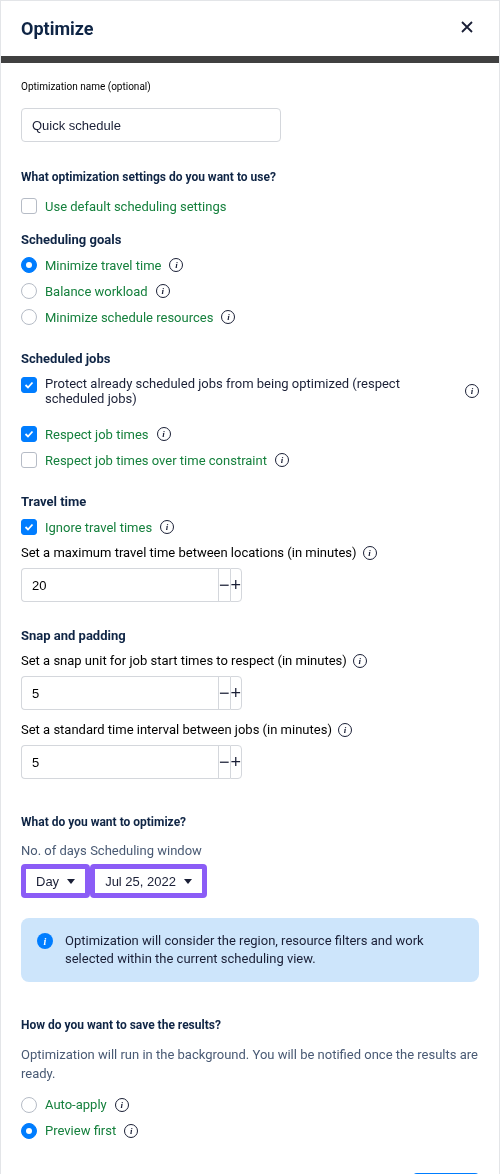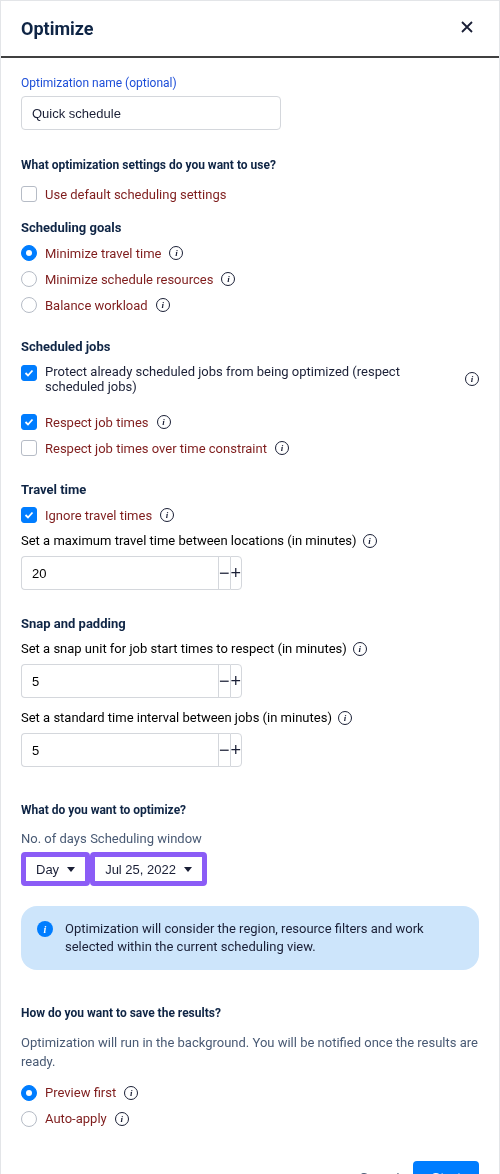--- a/index.html
+++ b/index.html
@@ -12,41 +12,41 @@
     .modal {
       width: 500px;
       border: 1px solid #e3e5e8;
       background: #fff;
     }
     .modal-header {
       display: flex;
       justify-content: space-between;
       align-items: center;
       padding: 14px 20px;
-      border-bottom: 2px solid #404040;
+      border-bottom: 7px solid #404040;
     }
     .modal-title {
       font-size: 18px;
       font-weight: 700;
       color: #0f2545;
     }
     .close-btn {
       background: none;
       border: none;
       cursor: pointer;
       padding: 4px;
       color: #1a1f36;
     }
     .modal-body {
       padding: 18px 20px 10px 20px;
     }
     .field-label {
-      font-size: 12px;
-      color: #1d4ed8;
-      margin-bottom: 6px;
+      font-size: 10px;
+      color: #000000;
+      margin-bottom: 16px;
     }
     .text-input {
       width: 260px;
       height: 34px;
       border: 1px solid #d4d7dc;
       border-radius: 4px;
       padding: 0 10px;
       font-size: 13px;
       color: #1a1f36;
     }
@@ -65,21 +65,21 @@
       margin-bottom: 10px;
     }
     .option-row {
       display: flex;
       align-items: center;
       gap: 8px;
       margin-bottom: 10px;
     }
     .option-row .label {
       font-size: 13px;
-      color: #7f1d1d;
+      color: #15803d;
     }
     .checkbox {
       width: 16px;
       height: 16px;
       border: 1.5px solid #b6bcc6;
       border-radius: 3px;
       display: inline-flex;
       align-items: center;
       justify-content: center;
       flex-shrink: 0;
@@ -198,21 +198,21 @@
       cursor: pointer;
     }
     .chevron {
       width: 0; height: 0;
       border-left: 4px solid transparent;
       border-right: 4px solid transparent;
       border-top: 5px solid #1a1f36;
     }
     .info-banner {
       background: #cde5fb;
-      border-radius: 16px;
+      border-radius: 8px;
       padding: 14px 16px;
       display: flex;
       gap: 12px;
       margin-top: 20px;
       align-items: flex-start;
     }
     .info-banner-icon {
       width: 16px;
       height: 16px;
       background: #007dff;
@@ -300,26 +300,26 @@
     
     <div class="subsection-title">Scheduling goals</div>
 
     <div class="option-row">
       <span class="radio checked"></span>
       <span class="label">Minimize travel time</span>
       <span class="info-icon"></span>
     </div>
     <div class="option-row">
       <span class="radio"></span>
+      <span class="label">Balance workload</span>
+      <span class="info-icon"></span>
+    </div>
+    <div class="option-row">
+      <span class="radio"></span>
       <span class="label">Minimize schedule resources</span>
-      <span class="info-icon"></span>
-    </div>
-    <div class="option-row">
-      <span class="radio"></span>
-      <span class="label">Balance workload</span>
       <span class="info-icon"></span>
     </div>
 
     
     <div class="subsection-title mt-26">Scheduled jobs</div>
 
     <div class="scheduled-row">
       <span class="checkbox checked">
         <svg width="10" height="10" viewBox="0 0 10 10">
             <path d="M1.5 5 L4 7.5 L8.5 2.5" stroke="#fff" stroke-width="1.8" fill="none"></path>
@@ -418,27 +418,27 @@
     <div class="info-banner">
       <span class="info-banner-icon"></span>
       <div class="info-banner-text">Optimization will consider the region, resource filters and work selected within the current scheduling view.</div>
     </div>
 
     
     <div class="section-title" style="margin-top:36px;">How do you want to save the results?</div>
     <div class="sub-helper">Optimization will run in the background. You will be notified once the results are ready.</div>
 
     <div class="option-row">
+      <span class="radio"></span>
+      <span class="label">Auto-apply</span>
+      <span class="info-icon"></span>
+    </div>
+    <div class="option-row">
       <span class="radio checked"></span>
       <span class="label">Preview first</span>
-      <span class="info-icon"></span>
-    </div>
-    <div class="option-row">
-      <span class="radio"></span>
-      <span class="label">Auto-apply</span>
       <span class="info-icon"></span>
     </div>
 
   </div>
 
   <div class="modal-footer">
     <button class="btn-cancel">Cancel</button>
     <button class="btn-primary">Start</button>
   </div>
 

